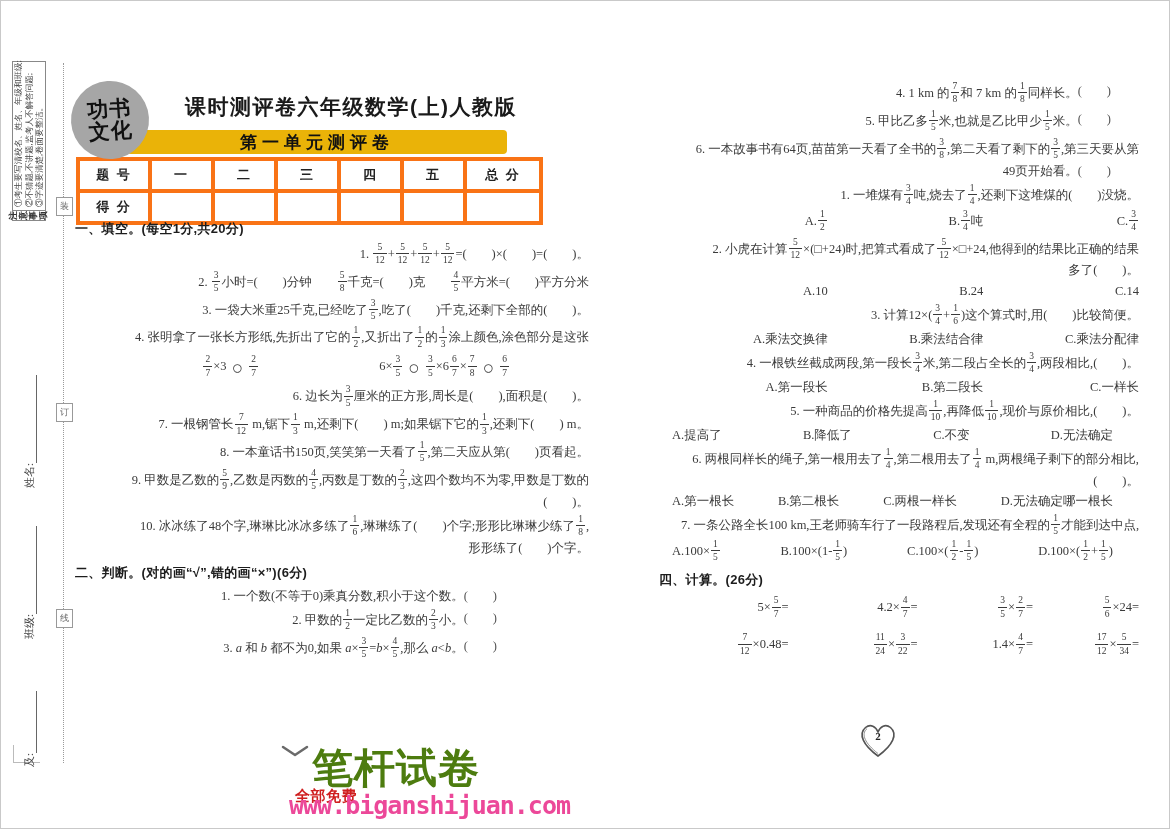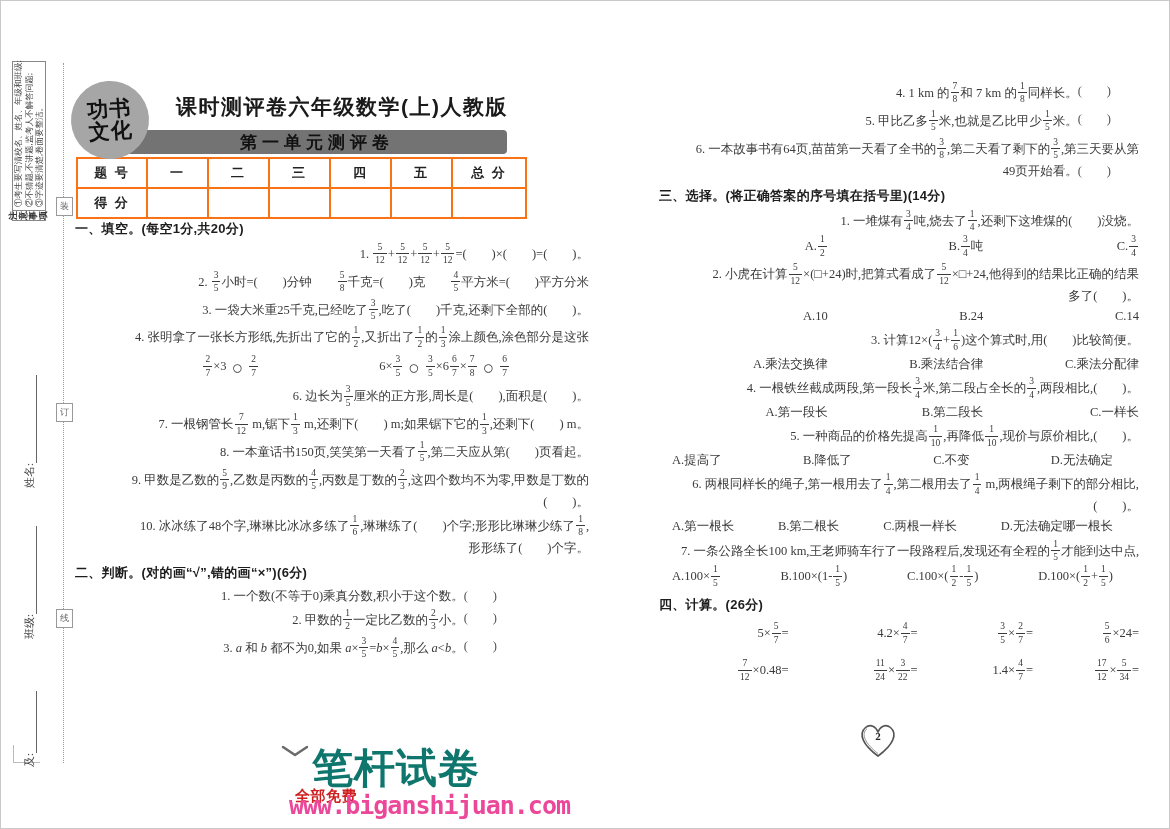--- a/index.html
+++ b/index.html
@@ -22,30 +22,30 @@
                 align-items:center;justify-content:center;font-size:9px;line-height:1.1;color:#333;
                 font-family:"Liberation Sans",sans-serif;font-weight:bold;}
   .notice-lines{flex:1;padding:1px 3px;display:flex;flex-direction:column;justify-content:center;}
   .notice-lines div{font-size:8.5px;line-height:1.22;white-space:nowrap;color:#444;}
 
   
   .logo{position:absolute;left:70px;top:80px;width:78px;height:78px;border-radius:50%;
         background:#a6a6a6;display:flex;flex-direction:column;align-items:center;justify-content:center;
         z-index:2;color:#101010;font-weight:bold;font-size:21px;line-height:1.05;
         font-family:"Liberation Serif",serif;transform:rotate(-4deg);letter-spacing:1px;}
-  .paper-title{position:absolute;left:175px;top:92px;font-family:"Liberation Sans","DejaVu Sans",sans-serif;
+  .paper-title{position:absolute;left:184px;top:92px;font-family:"Liberation Sans","DejaVu Sans",sans-serif;
         font-weight:bold;font-size:21px;color:#1a1a1a;letter-spacing:1.5px;}
-  .subtitle-bar{position:absolute;left:126px;top:129px;width:380px;height:24px;background:#737373;
+  .subtitle-bar{position:absolute;left:126px;top:129px;width:380px;height:24px;background:#eab308;
         border-radius:4px;display:flex;align-items:center;justify-content:center;z-index:1;
         font-family:"Liberation Sans","DejaVu Sans",sans-serif;font-weight:bold;font-size:17px;
         color:#111;letter-spacing:5px;}
 
   
   .score-table{position:absolute;left:75px;top:156px;border-collapse:collapse;}
-  .score-table td{border:2px solid #f97316;height:26px;text-align:center;vertical-align:middle;
+  .score-table td{border:4px solid #f97316;height:26px;text-align:center;vertical-align:middle;
         font-family:"Liberation Sans",sans-serif;font-weight:bold;font-size:13px;color:#222;
         letter-spacing:2px;}
   .score-table td.c0{width:66px;} .score-table td.cm{width:57px;} .score-table td.cl{width:70px;}
 
   
   .qcol{position:absolute;font-size:12.5px;line-height:1.45;color:#3a3a3a;}
   #left-col{left:74px;top:212px;width:514px;}
   #right-col{left:658px;top:77px;width:480px;}
   .sec-h{font-family:"Liberation Sans","DejaVu Sans",sans-serif;font-weight:bold;font-size:13px;
          color:#1d1d1d;margin:7px 0 3px;letter-spacing:0.3px;}
@@ -67,21 +67,21 @@
   .opts{display:grid;grid-template-columns:repeat(3,1fr);padding-left:13px;margin:2px 0 4px;}
   .opts.c4{grid-template-columns:repeat(4,auto);justify-content:space-between;padding-right:26px;}
   .calc{display:grid;grid-template-columns:1.02fr 1.12fr 1fr 0.92fr;row-gap:13px;
         padding-left:12px;margin-top:7px;}
 
   
   .chevron{position:absolute;left:280px;top:744px;}
   .brand-badge{position:absolute;left:294px;top:786px;font-family:"Liberation Sans",sans-serif;
         font-weight:bold;font-size:15px;color:#cf1f1f;letter-spacing:0.5px;}
   .brand-name{position:absolute;left:311px;top:747px;font-family:"Liberation Sans","DejaVu Sans",sans-serif;
-        font-weight:bold;font-size:41px;color:#0f766e;letter-spacing:1px;line-height:1;}
+        font-weight:bold;font-size:41px;color:#4d7c0f;letter-spacing:1px;line-height:1;}
   .brand-url{position:absolute;left:288px;top:791px;font-family:"DejaVu Sans Mono","Liberation Mono",monospace;
         font-weight:bold;font-size:25px;color:#ec4899;letter-spacing:-1px;line-height:1.1;}
   .heart{position:absolute;left:855px;top:720px;width:44px;height:40px;}
   .heart-num{position:absolute;left:0;top:9px;width:44px;text-align:center;
         font-weight:bold;font-size:11px;color:#222;}
   i{font-family:"Liberation Serif",serif;}
 </style>
 </head>
 <body>
 
@@ -365,21 +365,20 @@
                 <span class="den">5</span>
               </span>,第三天要从第</span>
           </div>
           <div class="qline cont">
             <span class="qtxt">49页开始看。</span>
             <span class="tail">(　　)</span>
           </div>
         </div>
       </div>
       <div class="section">
-        <div class="sec-h">三、选择。(将正确答案的序号填在括号里)(14分)</div>
         <div class="q">
           <div class="qline">
             <span class="qtxt">1. 一堆煤有<span class="frac">
                 <span class="num">3</span>
                 <span class="den">4</span>
               </span>吨,烧去了<span class="frac">
                 <span class="num">1</span>
                 <span class="den">4</span>
               </span>,还剩下这堆煤的(　　)没烧。</span>
           </div>

